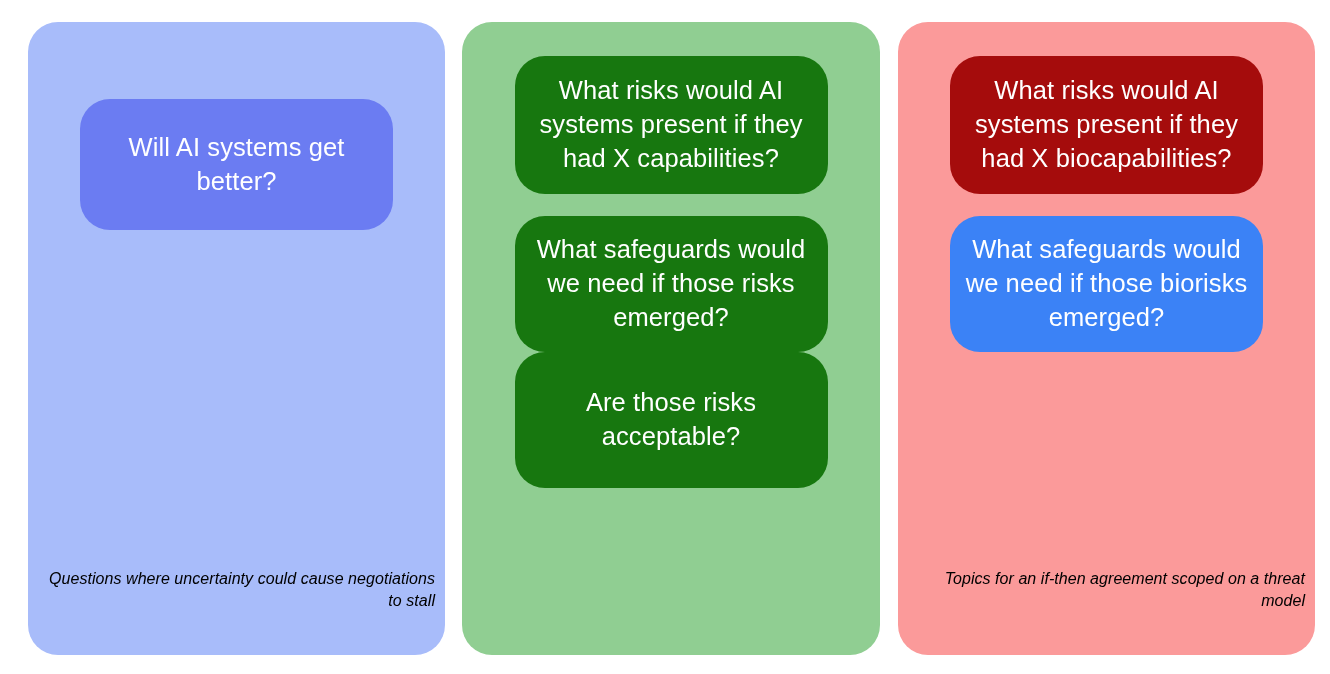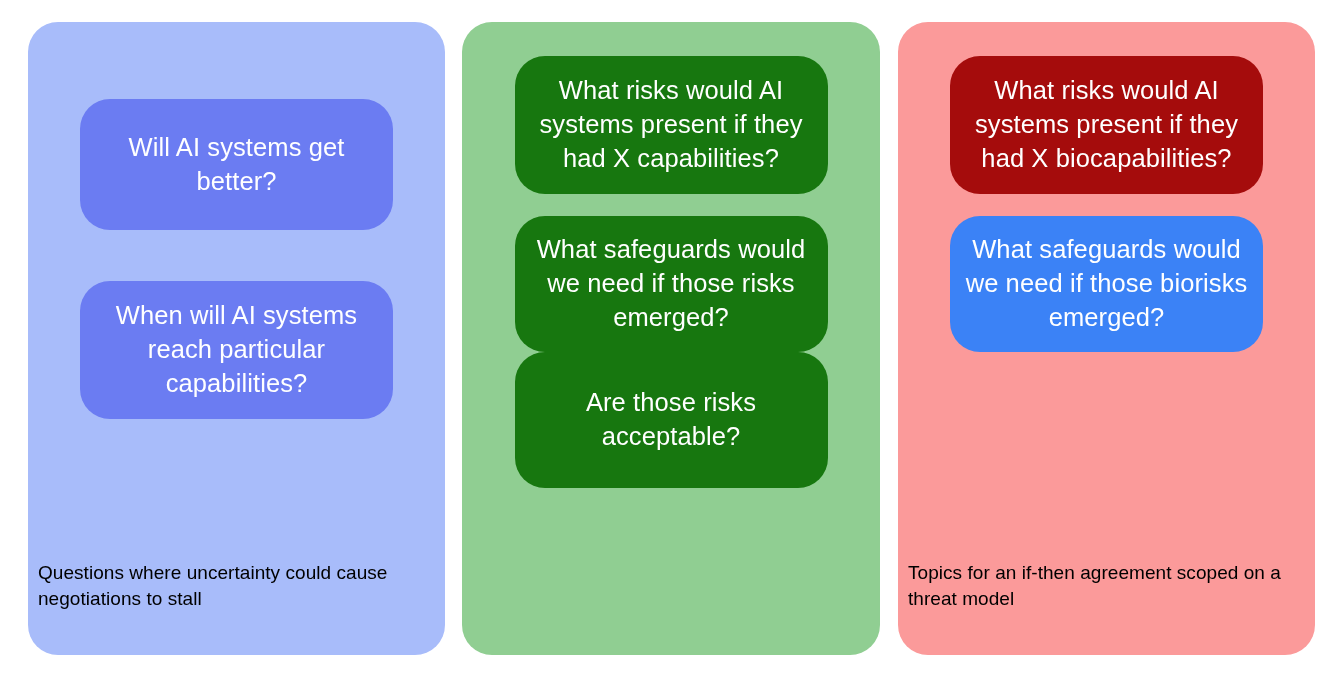--- a/index.html
+++ b/index.html
@@ -75,37 +75,37 @@
   .tri-stack .pill { width: 313px; }
   .tri-stack .pill.p1 { height: 138px; margin-bottom: 22px; }
   .tri-stack .pill.p2 { height: 136px; margin-bottom: 21px; }
   .tri-stack .pill.p3 { height: 136px; }
 
   .caption {
     position: absolute;
     left: 10px;
     right: 10px;
     bottom: 44px;
-    text-align: left;
+    text-align: right;
     color: #000000;
-    font-size: 19px;
+    font-size: 16px;
     line-height: 1.34;
     letter-spacing: 0.05px;
     white-space: pre-line;
+    font-style: italic;
   }
 </style>
 </head>
 <body>
 
 <div id="canvas" style="background: rgb(255, 255, 255);">
 
   <div class="panel panel-blue" style="background: rgb(168, 188, 250);">
     <div class="pill-stack blue-stack">
       <div class="pill pill-blue p1" style="background: rgb(107, 124, 242);">Will AI systems get better?</div>
-      <div class="pill pill-blue p2" style="background: rgb(107, 124, 242);">When will AI systems reach particular capabilities?</div>
     </div>
     <div class="caption">Questions where uncertainty could cause negotiations to stall</div>
   </div>
 
   <div class="panel panel-green" style="background: rgb(144, 206, 146);">
     <div class="pill-stack tri-stack">
       <div class="pill pill-green p1" style="background: rgb(23, 119, 15);">What risks would AI systems present if they had X capabilities?</div>
       <div class="pill pill-green p3" style="background: rgb(23, 119, 15);">What safeguards would we need if those risks emerged?</div>
       <div class="pill pill-green p2" style="background: rgb(23, 119, 15);">Are those risks acceptable?</div>
     </div>

